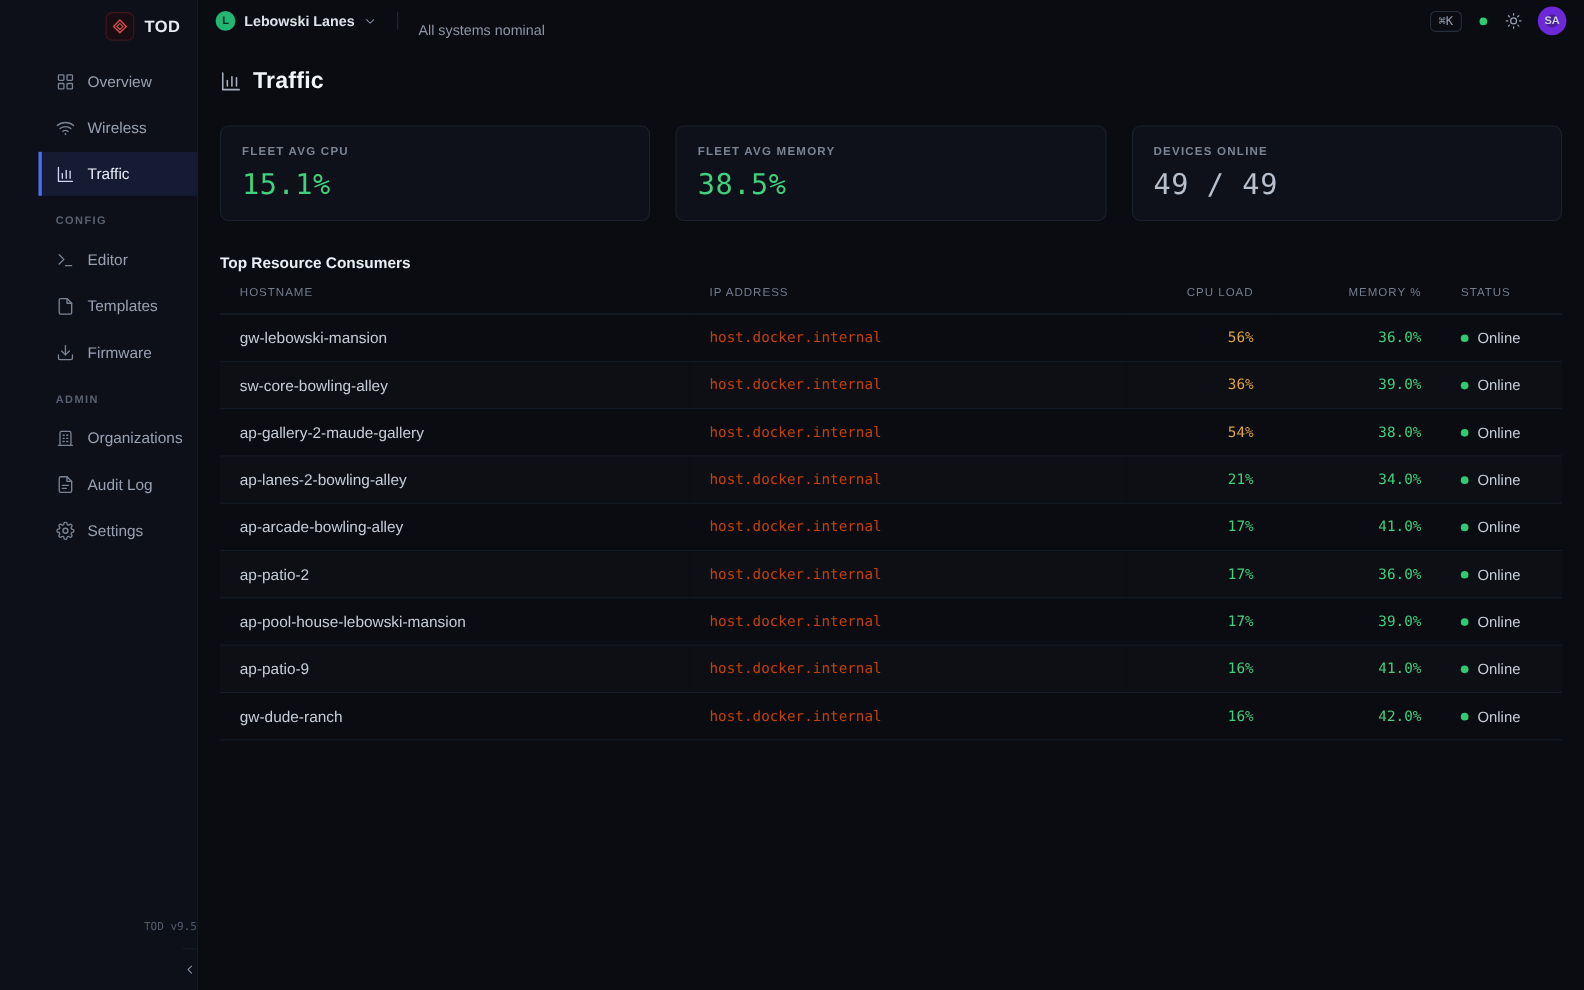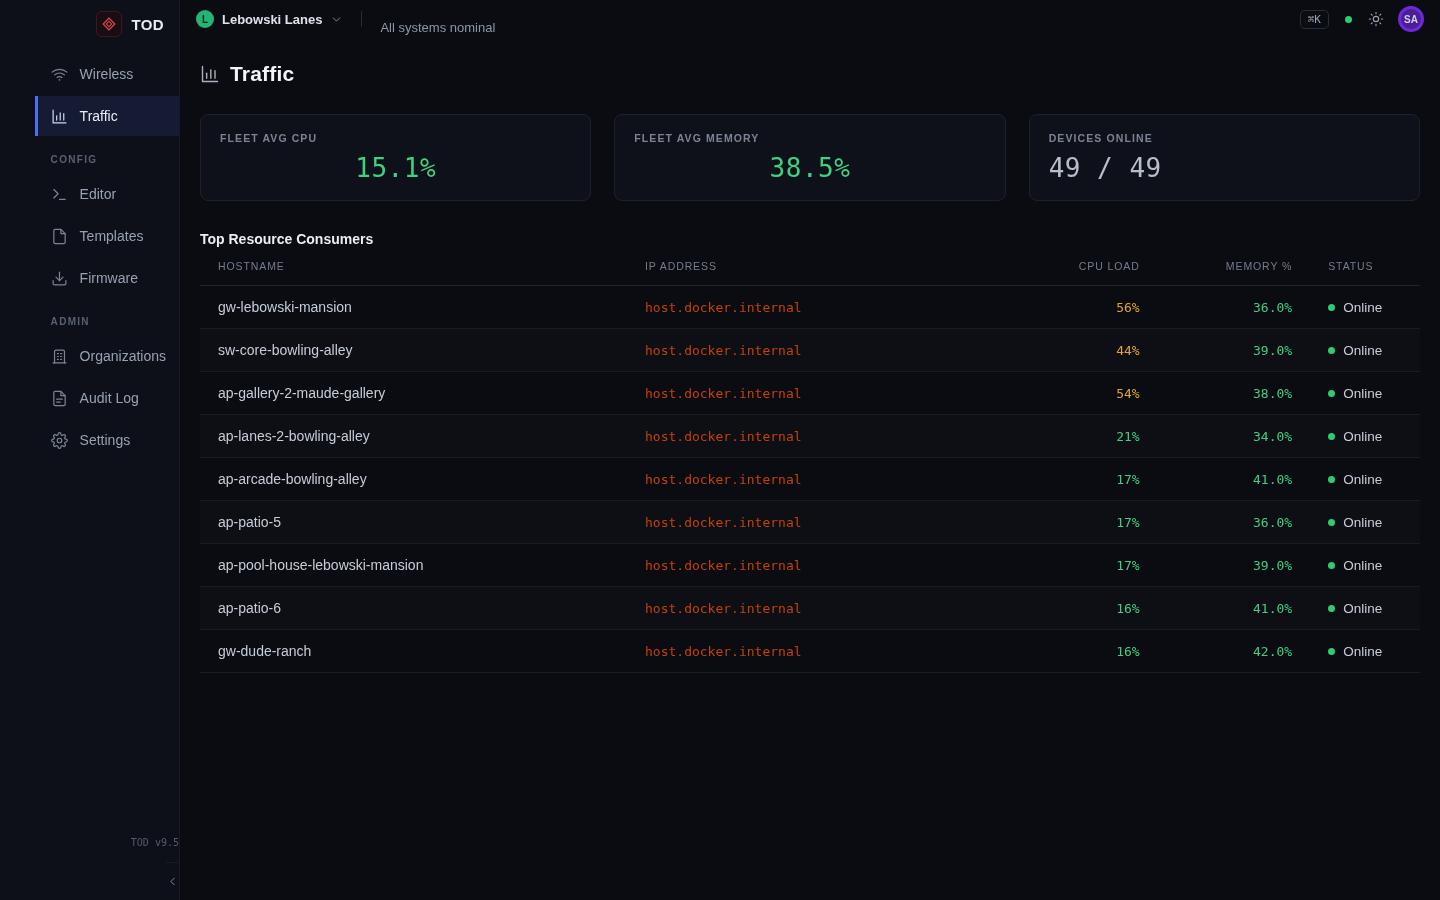--- a/index.html
+++ b/index.html
@@ -68,34 +68,34 @@
   .status-text { font-size:13px; color:#8d95a7;margin-top:16px; }
   .spacer { flex:1; }
   .kbd {
     border:1px solid #262d3d; border-radius:5px; padding:2px 7px;
     font-size:11px; color:#98a1b3; font-family:"DejaVu Sans Mono",monospace;
   }
   .hdr-dot { width:7px; height:7px; border-radius:50%; background:var(--online-green,#2ecb72); margin:0 6px; }
   .hdr-icon { color:#98a1b3; display:flex; cursor:pointer; } .hdr-icon svg { width:16px; height:16px; }
   .user-avatar {
     width:26px; height:26px; border-radius:50%; background:#4c1d95;
-    border:3px solid #6d28d9; color:#ccd2df; font-size:10px; font-weight:700;
+    border:7px solid #6d28d9; color:#ccd2df; font-size:10px; font-weight:700;
     display:flex; align-items:center; justify-content:center; cursor:pointer; margin-left:4px;
   }
 
   main { flex:1; padding:16px 20px; overflow:hidden; }
   .page-title-row { display:flex; align-items:center; gap:10px; margin:8px 0 28px; }
   .title-icon { color:#a8b0c2; display:flex; } .title-icon svg { width:20px; height:20px; }
   h1.page-title { font-size:21px; color:#f1f4f9; font-weight:700; letter-spacing:.2px; }
 
   .stats { display:grid; grid-template-columns:repeat(3,1fr); gap:23px; margin-bottom:30px; }
   .stat-card { background:#0e1119; border:1px solid #1b212e; border-radius:8px; padding:17px 19px; }
   .stat-label { font-size:10.5px; letter-spacing:1.1px; color:#7b8496; font-weight:700; margin-bottom:9px; }
   .stat-value { font-family:"DejaVu Sans Mono",monospace; font-size:26px; letter-spacing:.5px; }
-  .stat-value.green { color:var(--accent-green,#41d07e);text-align:center; }
+  .stat-value.green { color:var(--accent-green,#41d07e); }
   .stat-value.muted { color:#b7becc; }
 
   .section-title { font-size:14px; font-weight:700; color:#e9edf4; margin-bottom:0; }
   table { width:100%; border-collapse:collapse; table-layout:fixed; }
   th {
     font-size:10.5px; letter-spacing:.9px; color:#747d90; font-weight:400;
     text-align:left; padding:13px 18px; border-bottom:1px solid #1d2331;
   }
   th.num { text-align:right; }
   td { padding:13px 18px; border-bottom:1px solid #161c28; font-size:14px; color:#c6ccd9; }
@@ -121,20 +121,31 @@
       <span class="logo-icon">
         <svg width="14" height="14" viewBox="0 0 14 14" fill="none">
           <rect x="2.9" y="2.9" width="8.2" height="8.2" transform="rotate(45 7 7)" stroke="#e14b4b" stroke-width="1.2"></rect>
           <rect x="5.1" y="5.1" width="3.8" height="3.8" transform="rotate(45 7 7)" stroke="#e14b4b" stroke-width="1"></rect>
         </svg>
       </span>
       <span class="logo-text">TOD</span>
     </div>
     <nav class="nav" id="nav">
         <div class="nav-section">
+          <div class="nav-item">
+            <span class="nav-icon">
+              <svg viewBox="0 0 24 24">
+                <rect x="3" y="3" width="7" height="7" rx="1"></rect>
+                <rect x="14" y="3" width="7" height="7" rx="1"></rect>
+                <rect x="3" y="14" width="7" height="7" rx="1"></rect>
+                <rect x="14" y="14" width="7" height="7" rx="1"></rect>
+              </svg>
+            </span>
+            <span class="nav-label">Overview</span>
+          </div>
           <div class="nav-item">
             <span class="nav-icon">
               <svg viewBox="0 0 24 24">
                 <path d="M1.5 8.7a16 16 0 0 1 21 0"></path>
                 <path d="M5 12.5a11 11 0 0 1 14 0"></path>
                 <path d="M8.5 16.2a6 6 0 0 1 7 0"></path>
                 <circle cx="12" cy="19.5" r="1.2" fill="currentColor" stroke="none"></circle>
               </svg>
             </span>
             <span class="nav-label">Wireless</span>
@@ -303,21 +314,21 @@
             <tr>
               <td>gw-lebowski-mansion</td>
               <td class="ip">host.docker.internal</td>
               <td class="num lvl-high">56%</td>
               <td class="num lvl-ok">36.0%</td>
               <td class="status"><span class="dot"></span><span class="status-label">Online</span></td>
             </tr>
             <tr>
               <td>sw-core-bowling-alley</td>
               <td class="ip">host.docker.internal</td>
-              <td class="num lvl-high">44%</td>
+              <td class="num lvl-high">36%</td>
               <td class="num lvl-ok">39.0%</td>
               <td class="status"><span class="dot"></span><span class="status-label">Online</span></td>
             </tr>
             <tr>
               <td>ap-gallery-2-maude-gallery</td>
               <td class="ip">host.docker.internal</td>
               <td class="num lvl-high">54%</td>
               <td class="num lvl-ok">38.0%</td>
               <td class="status"><span class="dot"></span><span class="status-label">Online</span></td>
             </tr>
@@ -329,35 +340,35 @@
               <td class="status"><span class="dot"></span><span class="status-label">Online</span></td>
             </tr>
             <tr>
               <td>ap-arcade-bowling-alley</td>
               <td class="ip">host.docker.internal</td>
               <td class="num lvl-ok">17%</td>
               <td class="num lvl-ok">41.0%</td>
               <td class="status"><span class="dot"></span><span class="status-label">Online</span></td>
             </tr>
             <tr>
-              <td>ap-patio-5</td>
+              <td>ap-patio-2</td>
               <td class="ip">host.docker.internal</td>
               <td class="num lvl-ok">17%</td>
               <td class="num lvl-ok">36.0%</td>
               <td class="status"><span class="dot"></span><span class="status-label">Online</span></td>
             </tr>
             <tr>
               <td>ap-pool-house-lebowski-mansion</td>
               <td class="ip">host.docker.internal</td>
               <td class="num lvl-ok">17%</td>
               <td class="num lvl-ok">39.0%</td>
               <td class="status"><span class="dot"></span><span class="status-label">Online</span></td>
             </tr>
             <tr>
-              <td>ap-patio-6</td>
+              <td>ap-patio-9</td>
               <td class="ip">host.docker.internal</td>
               <td class="num lvl-ok">16%</td>
               <td class="num lvl-ok">41.0%</td>
               <td class="status"><span class="dot"></span><span class="status-label">Online</span></td>
             </tr>
             <tr>
               <td>gw-dude-ranch</td>
               <td class="ip">host.docker.internal</td>
               <td class="num lvl-ok">16%</td>
               <td class="num lvl-ok">42.0%</td>

